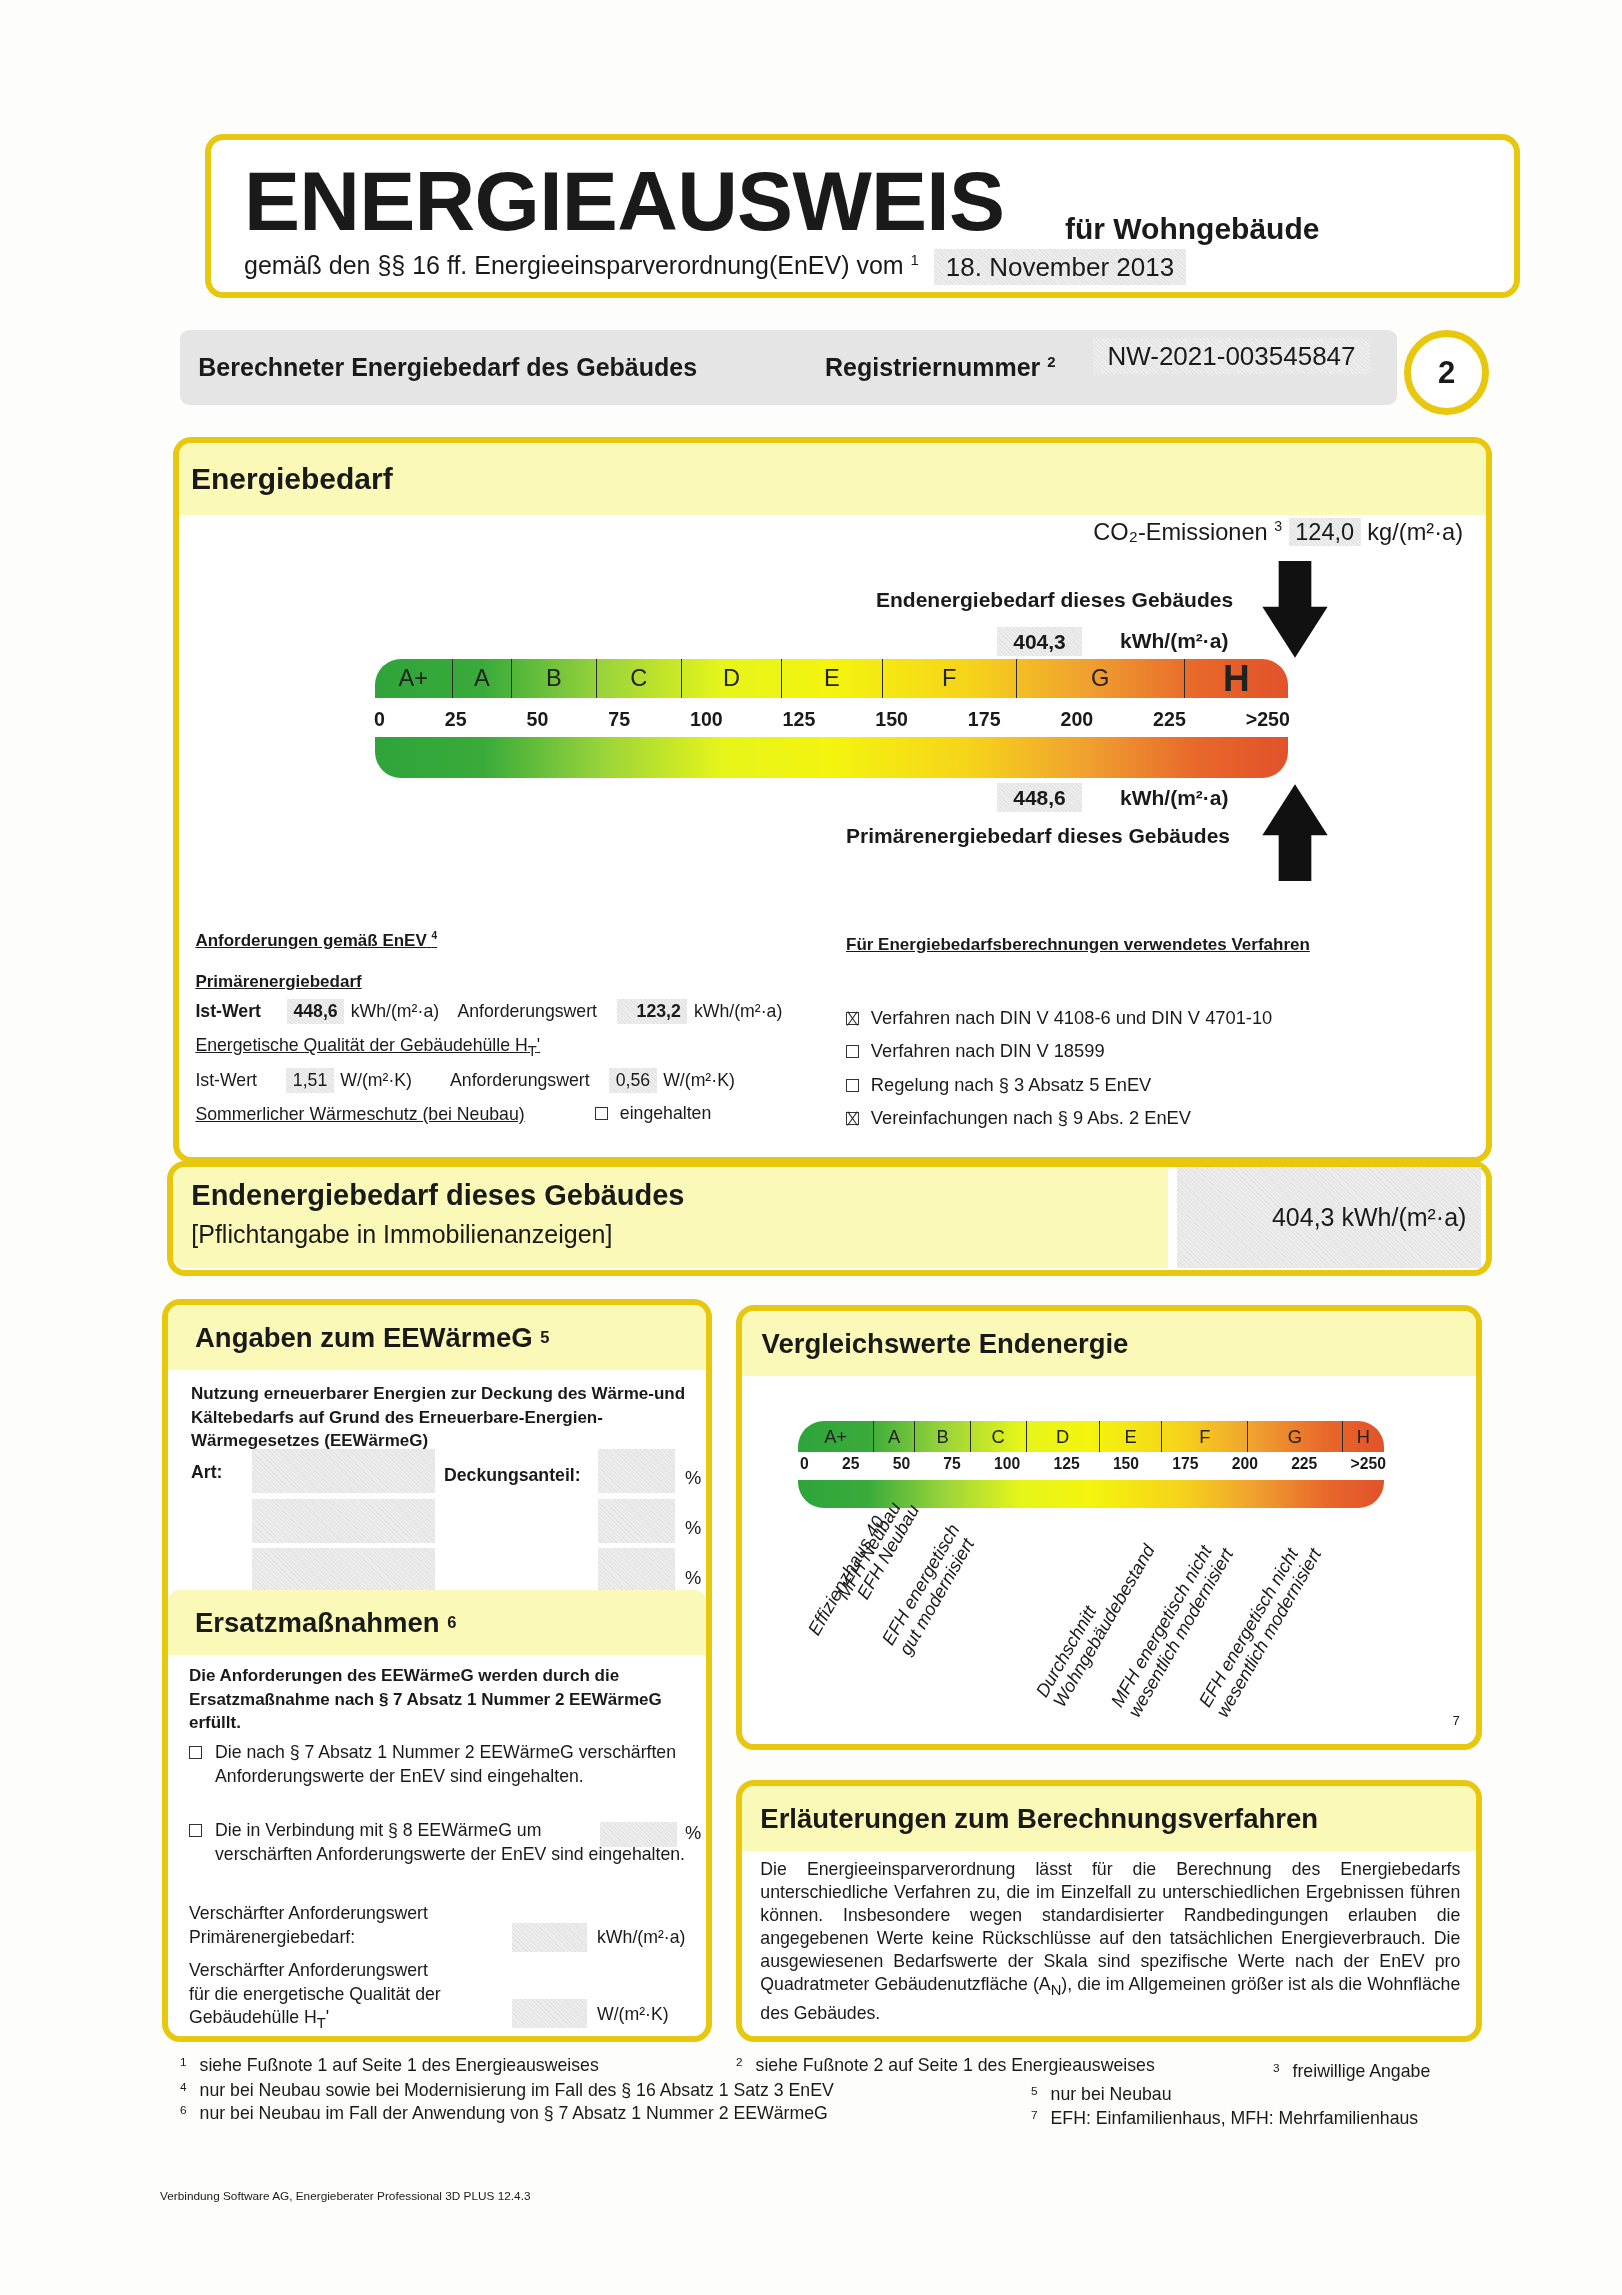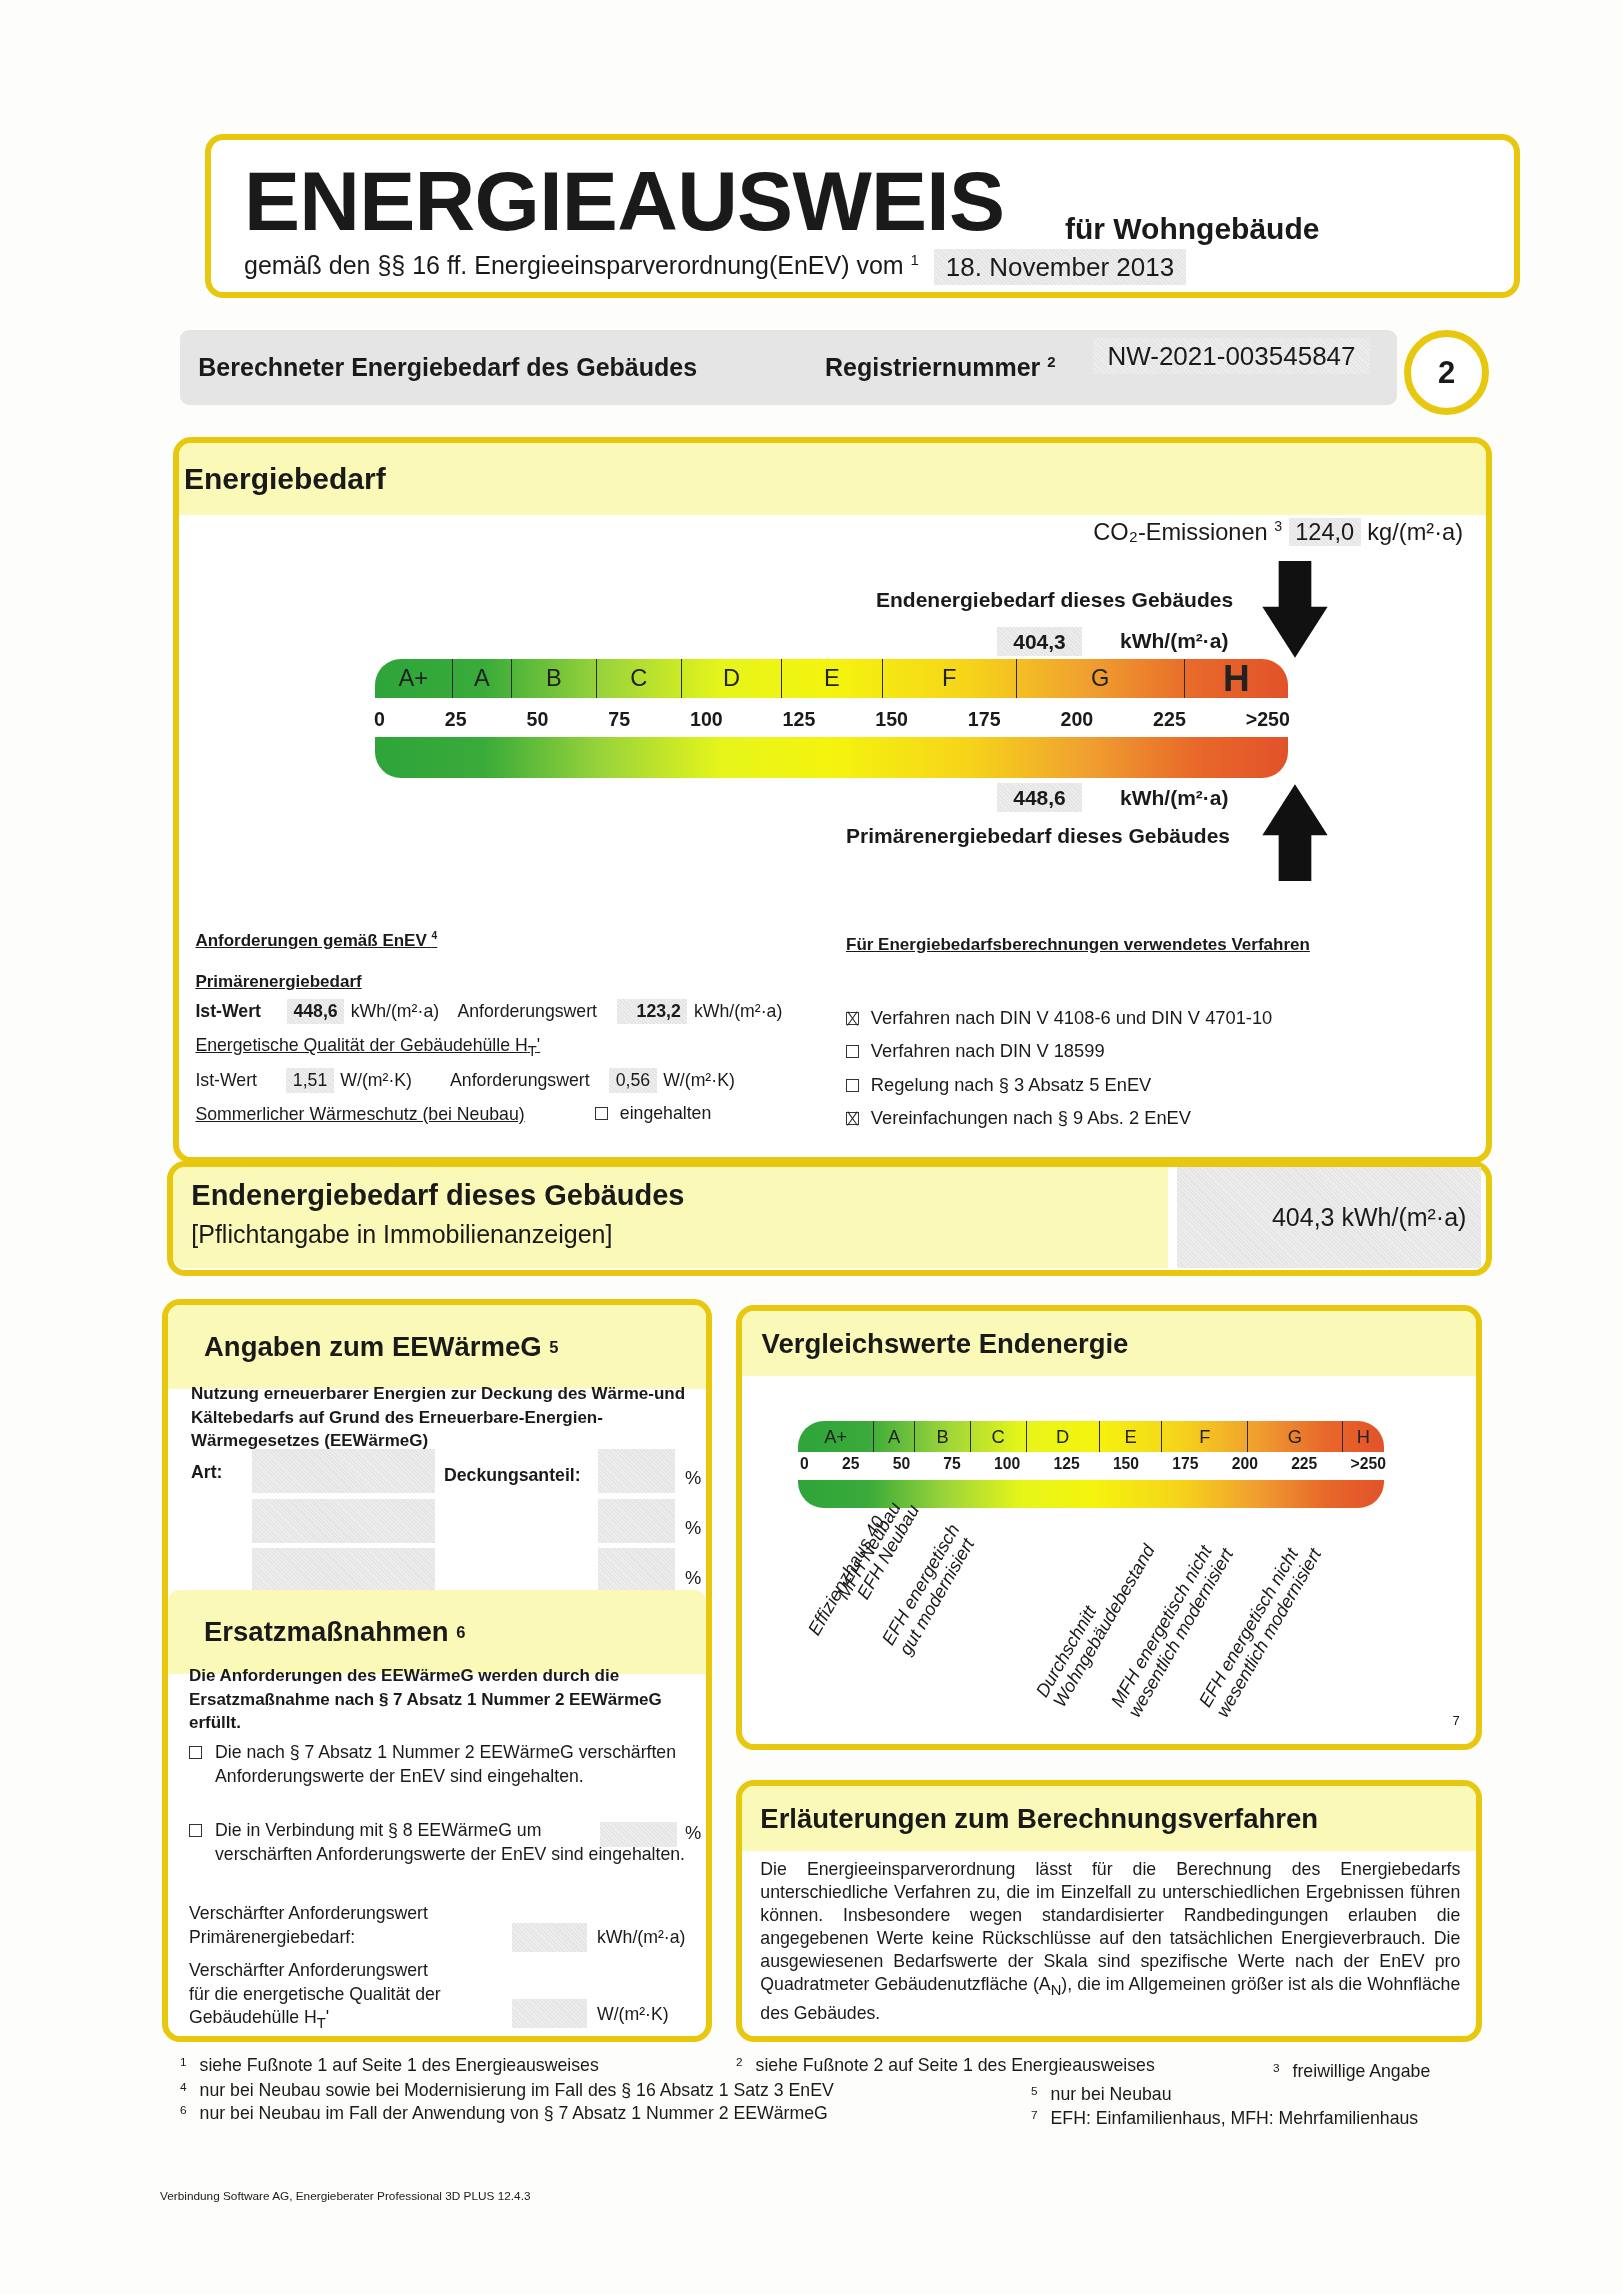--- a/index.html
+++ b/index.html
@@ -27,21 +27,21 @@
 
   
   #reg-bar { left:180px; top:330px; width:1217px; height:75px; background:#e5e5e5; border-radius:9.2px; }
   #reg-left { position:absolute; left:18.3px; top:23px; font-size:25px; font-weight:bold; }
   #reg-label { position:absolute; left:645px; top:23px; font-size:25px; font-weight:bold; }
   #reg-value { position:absolute; left:913px; top:8px; font-size:26px; padding:2.6px 14.4px; }
   #page-circle { left:1404px; top:330px; width:85px; height:85px; border:7.9px solid #e8c80e; border-radius:50%; box-sizing:border-box; background:#fff; display:flex; align-items:center; justify-content:center; font-size:31px; font-weight:bold; }
 
   
   #eb-box { left:173px; top:437px; width:1319px; height:726px; }
-  #eb-box .yhead { height:72px; padding-left:5px; font-size:30px; font-weight:bold; border-radius:11.8px 11.8px 0 0; }
+  #eb-box .yhead { height:72px; padding-left:12px; font-size:30px; font-weight:bold; border-radius:11.8px 11.8px 0 0; }
   #co2 { position:absolute; right:23px; top:75px; font-size:23.6px; }
   #co2 .val { padding:1.3px 6.5px; }
   #end-label { position:absolute; left:697px; top:145px; font-size:21px; font-weight:bold; }
   #end-val { position:absolute; left:818px; top:184px; width:85px; text-align:center; font-size:21px; font-weight:bold; padding:2.6px 0; }
   #end-unit { position:absolute; left:941px; top:186px; font-size:21px; font-weight:bold; }
   #prim-val { position:absolute; left:818px; top:340px; width:85px; text-align:center; font-size:21px; font-weight:bold; padding:2.6px 0; }
   #prim-unit { position:absolute; left:941px; top:343px; font-size:21px; font-weight:bold; }
   #prim-label { position:absolute; left:667px; top:381px; font-size:21px; font-weight:bold; }
 
   .scale-top { position:absolute; display:flex; overflow:hidden; border-radius:26px 26px 0 0; }
@@ -76,21 +76,21 @@
 
   
   #end-band { left:167px; top:1161px; width:1325px; height:115px; }
   #end-band .yhead { position:absolute; left:0; top:0; width:995px; height:101px; display:block; padding:11.8px 0 0 18.3px; border-radius:11.8px 0 0 11.8px; }
   #end-band-title { font-size:29px; font-weight:bold; }
   #end-band-sub { font-size:25px; margin-top:7.9px; }
   #end-band-val { position:absolute; right:5.2px; top:0; width:304px; height:101px; display:flex; align-items:center; justify-content:flex-end; padding-right:14.4px; box-sizing:border-box; font-size:25px; }
 
   
   #ee-box { left:162px; top:1299px; width:550px; height:743px; }
-  #ee-box .yhead { height:84px; padding-left:36px; font-size:27.5px; font-weight:bold; border-radius:11.8px 11.8px 0 0; }
+  #ee-box .yhead { height:65px; padding-left:27px; font-size:27.5px; font-weight:bold; border-radius:11.8px 11.8px 0 0; }
   #ee-desc { position:absolute; left:23px; top:77px; width:497px; font-size:17px; font-weight:bold; line-height:23.6px; }
   #ee-art-label { position:absolute; left:23px; top:157px; font-size:17.7px; font-weight:bold; }
   #ee-dec-label { position:absolute; left:276px; top:160px; font-size:17.7px; font-weight:bold; }
   .ee-art { position:absolute; left:84px; width:183px; height:44px; }
   .ee-pct { position:absolute; left:430px; width:77px; height:44px; }
   .ee-pct-sign { position:absolute; left:517px; font-size:18.3px; }
 
   #ers-head { position:absolute; left:0; top:285px; width:100%; height:62px; padding-left:19.6px; font-size:27.5px; font-weight:bold; }
   #ers-desc { position:absolute; left:21px; top:359px; width:497px; font-size:17px; font-weight:bold; line-height:23.6px; }
   .ers-item { position:absolute; left:21px; width:504px; font-size:17.7px; line-height:23.6px; display:flex; gap:13px; }

